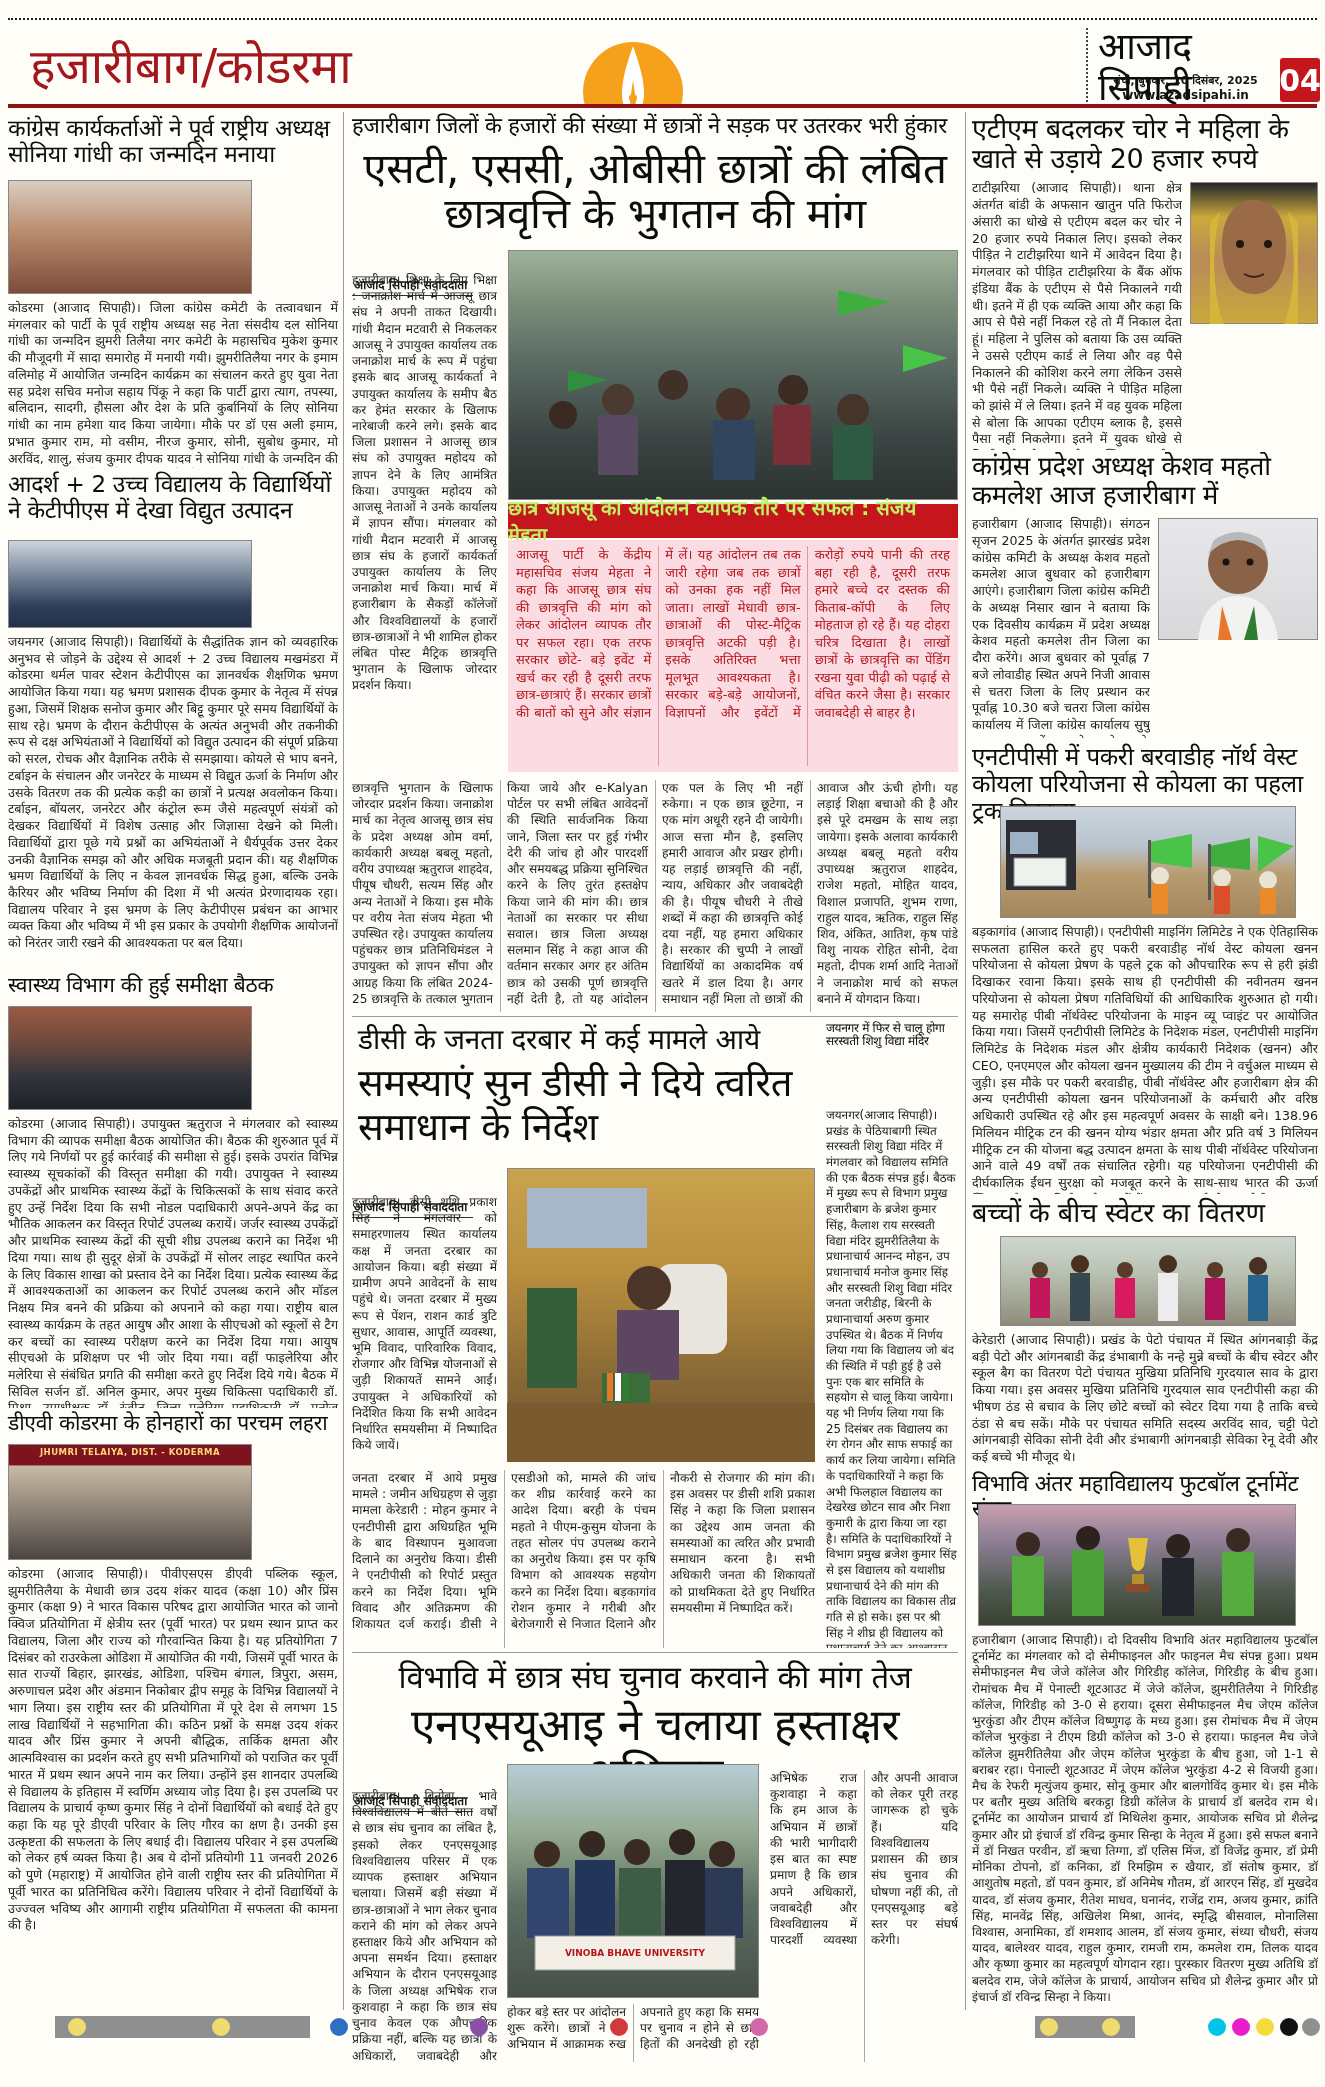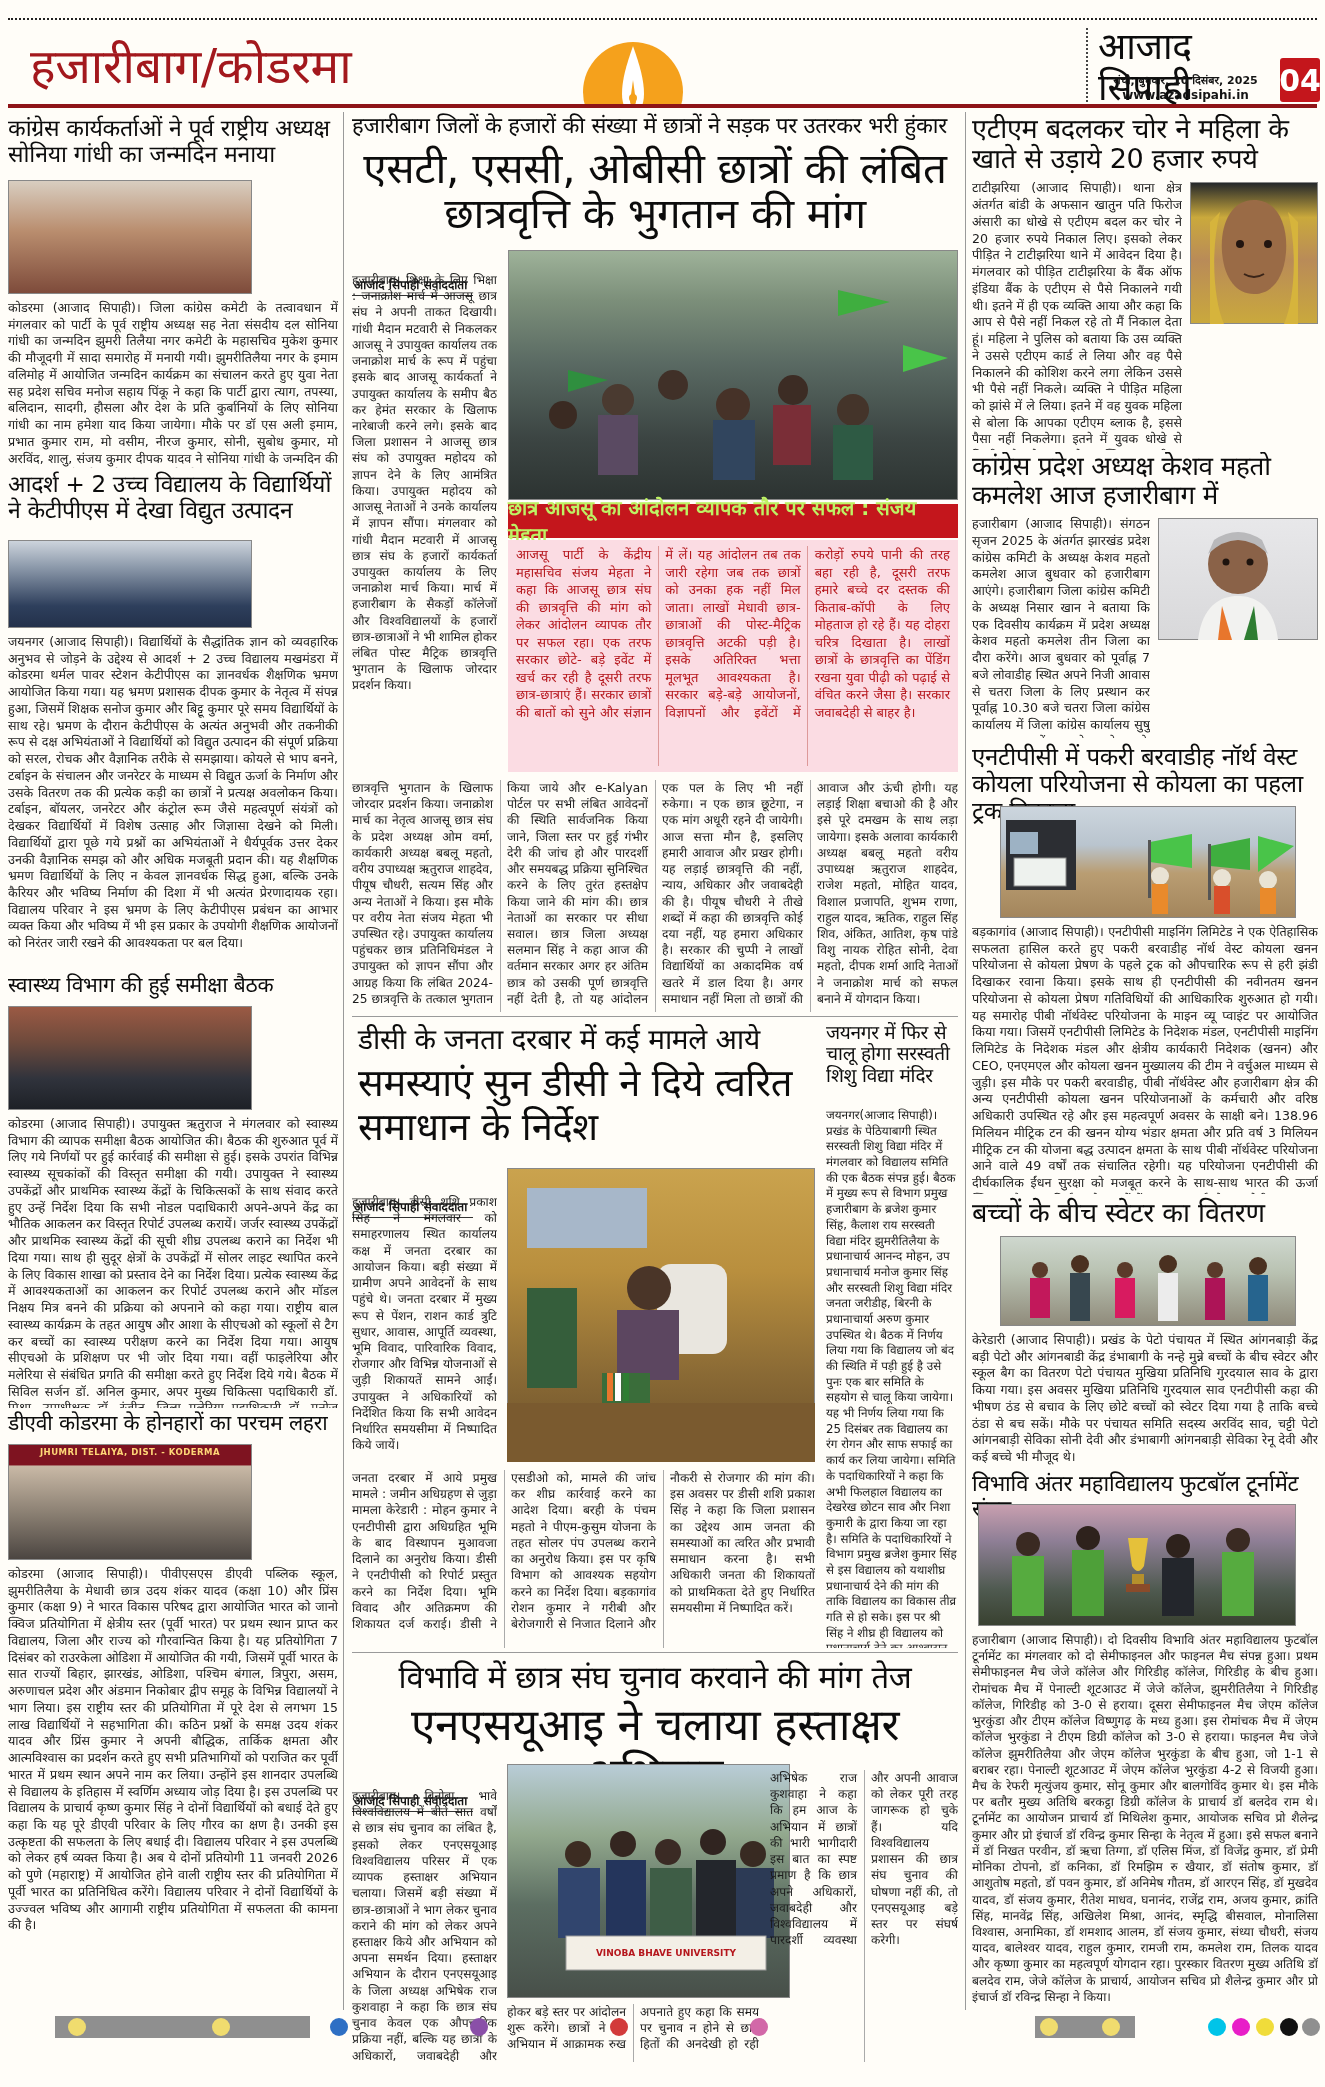--- a/index.html
+++ b/index.html
@@ -115,32 +115,32 @@
       <rect x="95" y="205" width="48" height="30" fill="#3a6d3a"></rect>
       <rect x="100" y="205" width="6" height="28" fill="#e8762c"></rect>
         <rect x="108" y="205" width="6" height="28" fill="#fff"></rect>
         <rect x="116" y="205" width="6" height="28" fill="#2e7d32"></rect>
       <rect x="0" y="235" width="308" height="59" fill="#7a5a2f"></rect>
       <rect x="20" y="120" width="50" height="100" fill="#355e3b"></rect>
     </svg>
   </div>
   <div class="abs bodytext narrow cols3g" style="left:352px;top:1470px;width:463px;height:178px;">जनता दरबार में आये प्रमुख मामले : जमीन अधिग्रहण से जुड़ा मामला केरेडारी : मोहन कुमार ने एनटीपीसी द्वारा अधिग्रहित भूमि के बाद विस्थापन मुआवजा दिलाने का अनुरोध किया। डीसी ने एनटीपीसी को रिपोर्ट प्रस्तुत करने का निर्देश दिया। भूमि विवाद और अतिक्रमण की शिकायत दर्ज कराई। डीसी ने एसडीओ को, मामले की जांच कर शीघ्र कार्रवाई करने का आदेश दिया। बरही के पंचम महतो ने पीएम-कुसुम योजना के तहत सोलर पंप उपलब्ध कराने का अनुरोध किया। इस पर कृषि विभाग को आवश्यक सहयोग करने का निर्देश दिया। बड़कागांव रोशन कुमार ने गरीबी और बेरोजगारी से निजात दिलाने और नौकरी से रोजगार की मांग की। इस अवसर पर डीसी शशि प्रकाश सिंह ने कहा कि जिला प्रशासन का उद्देश्य आम जनता की समस्याओं का त्वरित और प्रभावी समाधान करना है। सभी अधिकारी जनता की शिकायतों को प्राथमिकता देते हुए निर्धारित समयसीमा में निष्पादित करें।</div>
 
-  <div class="abs hl" style="left:826px;top:1022px;width:132px;font-size:19px;">जयनगर में फिर से चालू होगा सरस्वती शिशु विद्या मंदिर</div>
+  <div class="abs hl" style="left:826px;top:1022px;width:132px;font-size:12px;">जयनगर में फिर से चालू होगा सरस्वती शिशु विद्या मंदिर</div>
   <div class="abs bodytext" style="left:826px;top:1108px;width:132px;height:540px;font-size:11.8px;text-align:left;">जयनगर(आजाद सिपाही)। प्रखंड के पेठियाबागी स्थित सरस्वती शिशु विद्या मंदिर में मंगलवार को विद्यालय समिति की एक बैठक संपन्न हुई। बैठक में मुख्य रूप से विभाग प्रमुख हजारीबाग के ब्रजेश कुमार सिंह, कैलाश राय सरस्वती विद्या मंदिर झुमरीतिलैया के प्रधानाचार्य आनन्द मोहन, उप प्रधानाचार्य मनोज कुमार सिंह और सरस्वती शिशु विद्या मंदिर जनता जरीडीह, बिरनी के प्रधानाचार्या अरुण कुमार उपस्थित थे। बैठक में निर्णय लिया गया कि विद्यालय जो बंद की स्थिति में पड़ी हुई है उसे पुनः एक बार समिति के सहयोग से चालू किया जायेगा। यह भी निर्णय लिया गया कि 25 दिसंबर तक विद्यालय का रंग रोगन और साफ सफाई का कार्य कर लिया जायेगा। समिति के पदाधिकारियों ने कहा कि अभी फिलहाल विद्यालय का देखरेख छोटन साव और निशा कुमारी के द्वारा किया जा रहा है। समिति के पदाधिकारियों ने विभाग प्रमुख ब्रजेश कुमार सिंह से इस विद्यालय को यथाशीघ्र प्रधानाचार्य देने की मांग की ताकि विद्यालय का विकास तीव्र गति से हो सके। इस पर श्री सिंह ने शीघ्र ही विद्यालय को प्रधानाचार्य देने का आश्वासन दिया। बैठक की अध्यक्षता विद्यालय के संरक्षक सुरेंद्र प्रसाद मोदी ने की। इस अवसर पर समिति के अन्य पदाधिकारी और सदस्य भी मौजूद थे।</div>
 
   <div class="abs hrule" style="left:352px;top:1652px;width:606px;"></div>
 
   <div class="abs hl" style="left:352px;top:1660px;width:606px;font-size:31px;text-align:center;">विभावि में छात्र संघ चुनाव करवाने की मांग तेज</div>
   <div class="abs hl" style="left:352px;top:1700px;width:606px;font-size:44px;text-align:center;">एनएसयूआइ ने चलाया हस्ताक्षर अभियान</div>
   <div class="abs" style="left:352px;top:1760px;width:150px;">
     <span class="byline">आजाद सिपाही संवाददाता</span>
   </div>
   <div class="abs bodytext narrow" style="left:352px;top:1788px;width:145px;height:274px;">हजारीबाग। विनोबा भावे विश्वविद्यालय में बीते सात वर्षों से छात्र संघ चुनाव का लंबित है, इसको लेकर एनएसयूआइ विश्वविद्यालय परिसर में एक व्यापक हस्ताक्षर अभियान चलाया। जिसमें बड़ी संख्या में छात्र-छात्राओं ने भाग लेकर चुनाव कराने की मांग को लेकर अपने हस्ताक्षर किये और अभियान को अपना समर्थन दिया। हस्ताक्षर अभियान के दौरान एनएसयूआइ के जिला अध्यक्ष अभिषेक राज कुशवाहा ने कहा कि छात्र संघ चुनाव केवल एक औपचारिक प्रक्रिया नहीं, बल्कि यह छात्रों के अधिकारों, जवाबदेही और विश्वविद्यालय में पारदर्शी व्यवस्था की गारंटी है।</div>
-  <div class="abs photo" style="left:507px;top:1764px;width:252px;height:234px;background:linear-gradient(180deg,#b9cdd8 0%,#93a98e 30%,#5c6e62 60%,#474f49 100%);padding-left:31px;">
+  <div class="abs photo" style="left:507px;top:1764px;width:252px;height:234px;background:linear-gradient(180deg,#b9cdd8 0%,#93a98e 30%,#5c6e62 60%,#474f49 100%);">
     <svg width="252" height="234" viewBox="0 0 252 234">
       <circle cx="40" cy="90" r="13" fill="#3c2c22"></circle>
         <circle cx="85" cy="80" r="13" fill="#342620"></circle>
       <circle cx="130" cy="88" r="13" fill="#3a2a24"></circle>
         <circle cx="175" cy="78" r="13" fill="#302420"></circle>
       <circle cx="215" cy="90" r="13" fill="#382a22"></circle>
       <rect x="20" y="104" width="42" height="70" fill="#31456e"></rect>
         <rect x="68" y="96" width="40" height="78" fill="#24355c"></rect>
       <rect x="112" y="104" width="42" height="70" fill="#3e5d46"></rect>
         <rect x="158" y="96" width="40" height="78" fill="#23262c"></rect>

